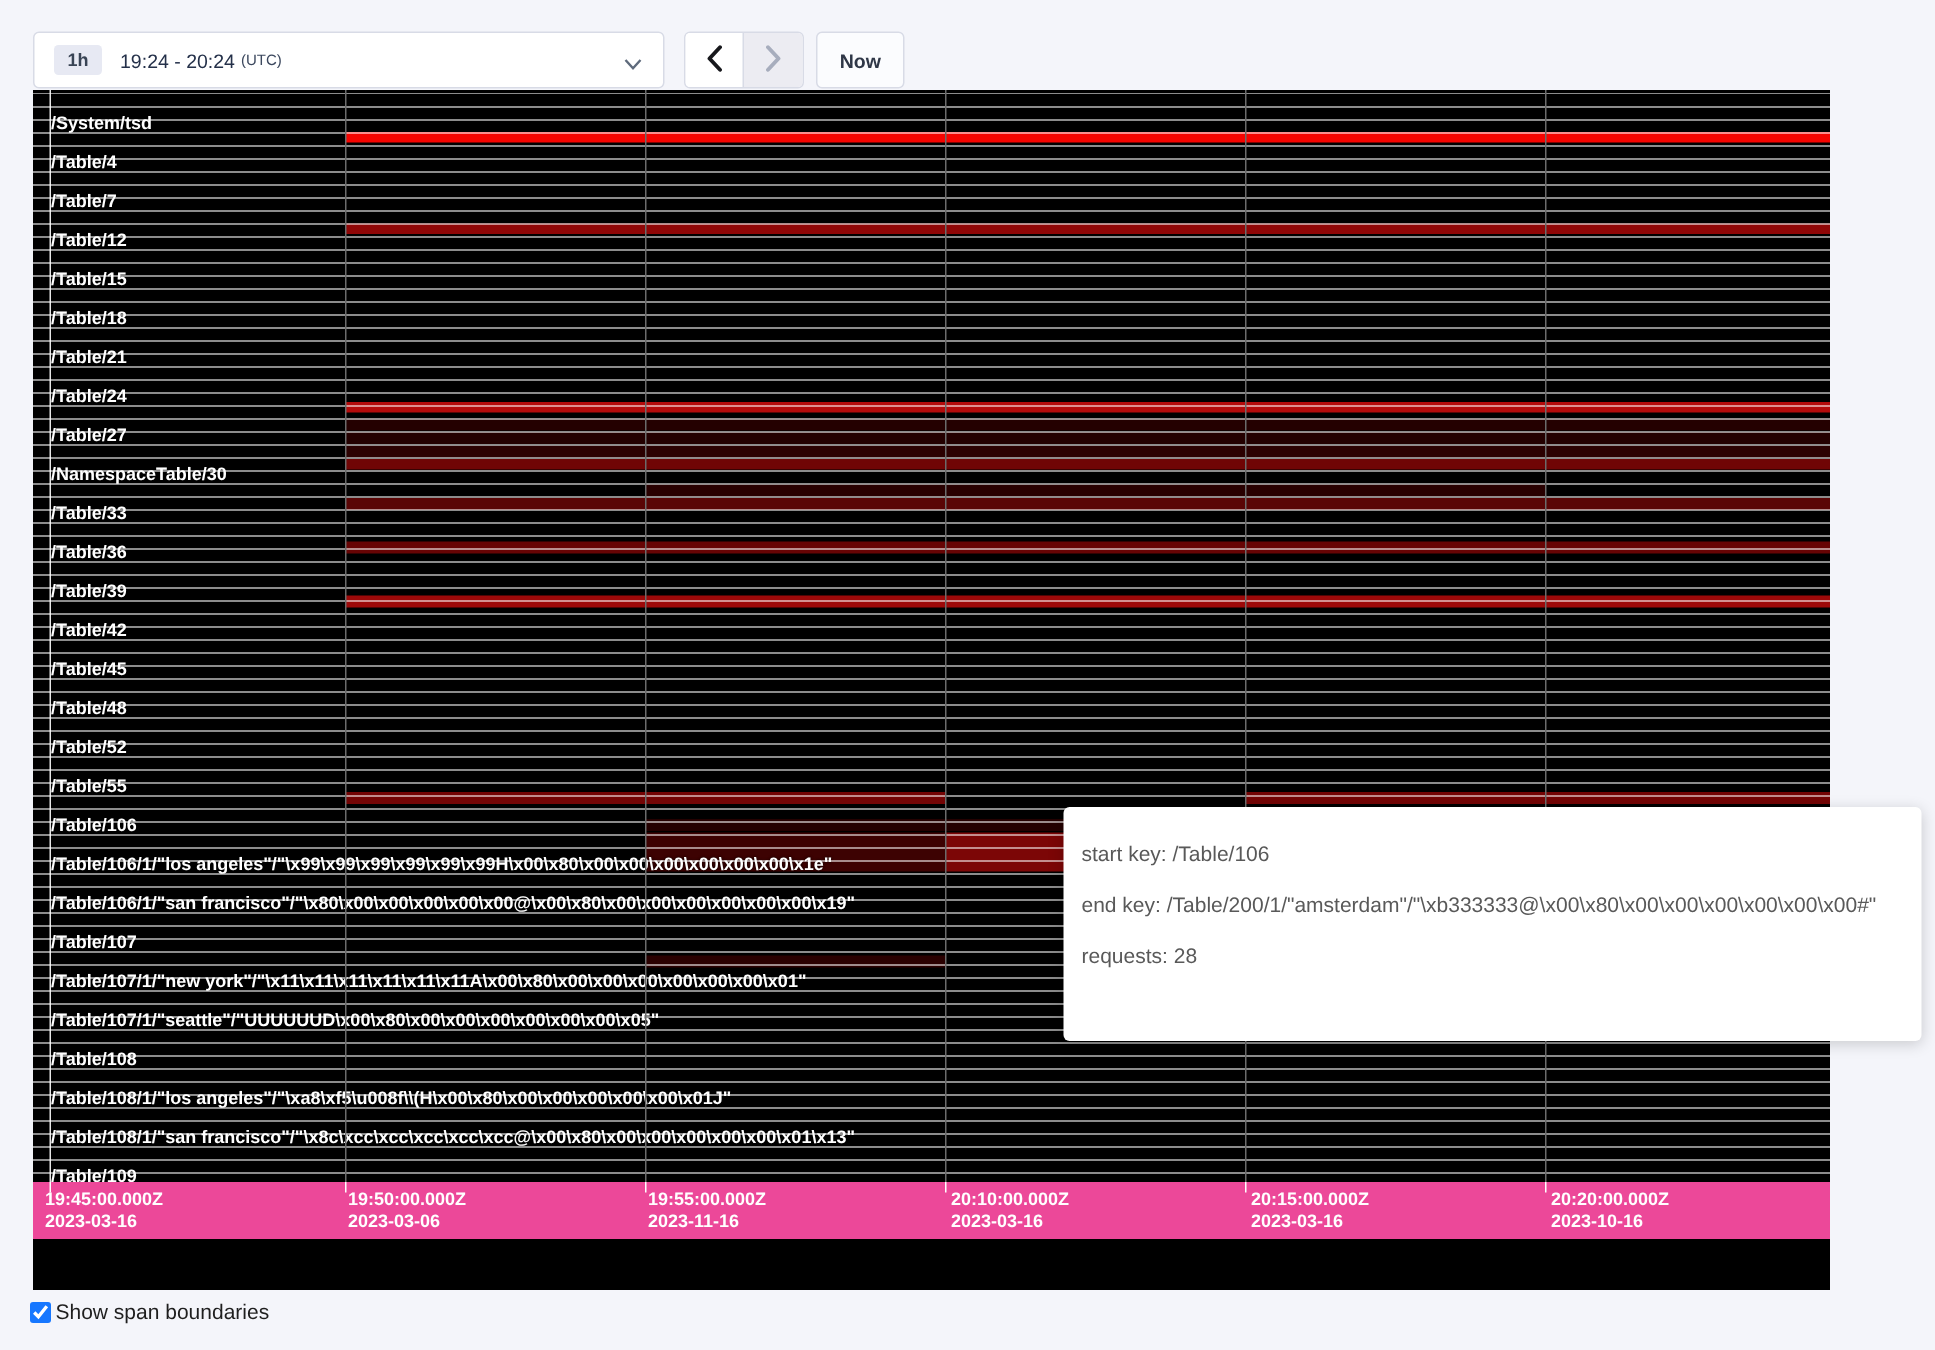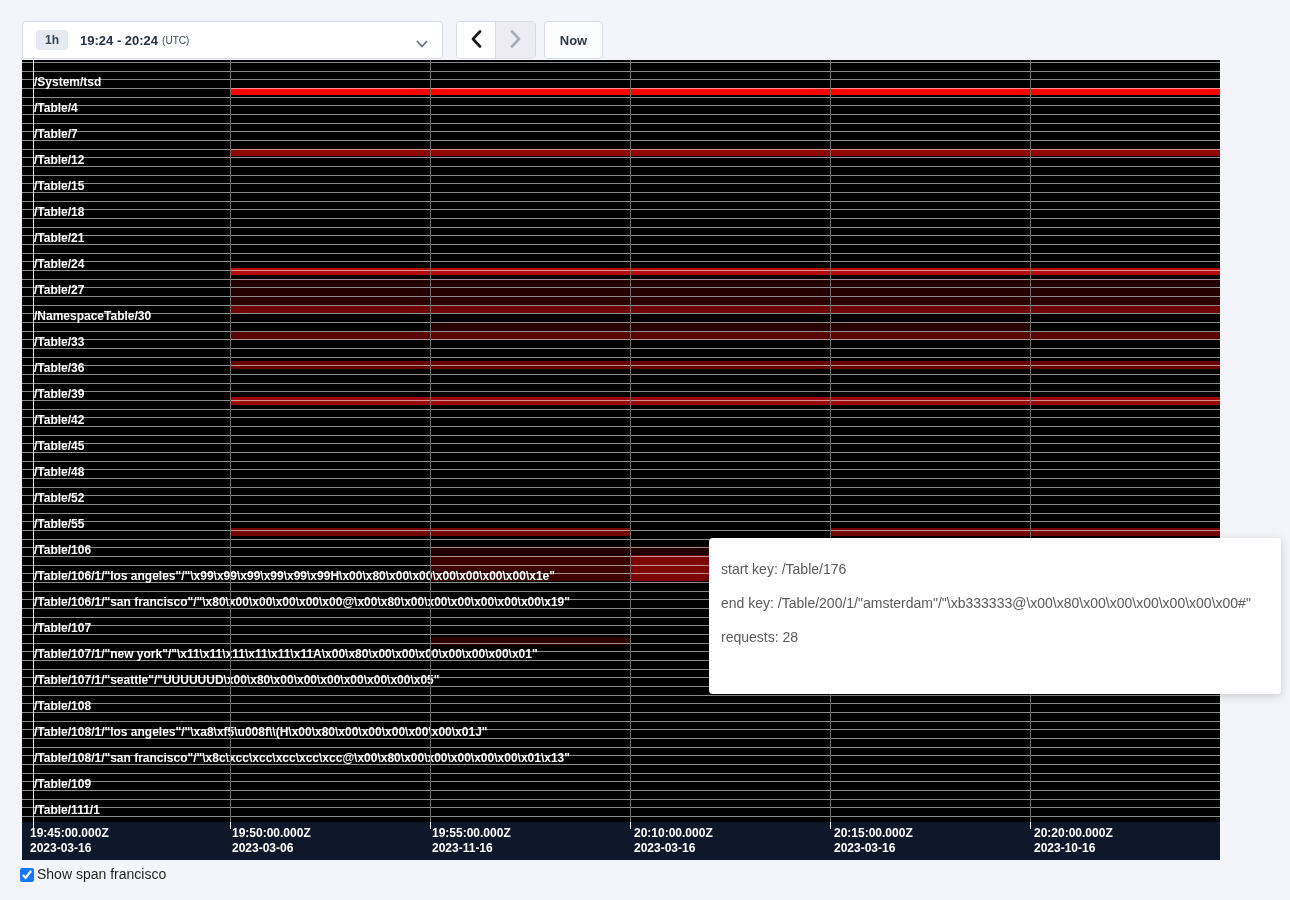--- a/index.html
+++ b/index.html
@@ -4,21 +4,21 @@
 <style>
   * { margin:0; padding:0; box-sizing:border-box; }
   html,body { width:1290px; height:900px; background:#f4f5fa; font-family:"Liberation Sans", sans-serif; overflow:hidden; }
   .page { position:relative; width:1155px; height:900px; }
 
   
   .range-select { position:absolute; left:22px; top:21px; width:421px; height:38px; background:#fff;
     border:1px solid #d8dbe6; border-radius:4px; display:flex; align-items:center; cursor:pointer; }
   .range-badge { margin-left:13px; background:#e7e9f3; color:#394455; font-size:12px; font-weight:bold;
     padding:3px 9px; border-radius:3px; }
-  .range-text { margin-left:12px; font-size:13px; font-weight:bold; color:#25314a; }
+  .range-text { margin-left:12px; font-size:13px; font-weight:normal; color:#25314a; }
   .range-suffix { font-size:10px; font-weight:normal; color:#3c485e; margin-left:4px; }
   .range-caret { position:absolute; right:14px; top:12px; color:#5f6b7c; }
 
   .nav-group { position:absolute; left:456px; top:21px; width:80px; height:38px; border:1px solid #d8dbe6;
     border-radius:4px; display:flex; overflow:hidden; background:#fff; }
   .nav-btn { width:40px; height:100%; display:flex; align-items:center; justify-content:center; cursor:pointer; background:#fff; border:none; }
   .nav-btn.prev { border-right:1px solid #d8dbe6; }
   .nav-btn.next { background:#ececf2; cursor:default; }
   .now-btn { position:absolute; left:544px; top:21px; width:59px; height:38px; background:#fbfcfe;
     border:1px solid #d8dbe6; border-radius:4px; font-size:13px; font-weight:bold; color:#2f3747;
@@ -31,21 +31,21 @@
   .labels-layer { height:762px; z-index:2; }
   .lines-layer { top:2px; height:760px; z-index:3; pointer-events:none;
     background:repeating-linear-gradient(to bottom, rgba(255,255,255,0.55) 0 1px, transparent 1px 8.667px); }
   .vlines-layer { height:762px; z-index:4; pointer-events:none; }
   .band { position:absolute; }
   .vline { position:absolute; top:0; width:1px; height:762px; background:#6b6b6b; }
   .vline.edge { background:rgba(255,255,255,0.9); }
   .row-label { position:absolute; left:12px; color:#fff; font-size:12px; font-weight:bold; white-space:nowrap;
     text-shadow:0 0 2px #000; letter-spacing:0; }
 
-  .axis { position:absolute; left:0; top:762px; width:100%; height:38px; z-index:5; background:#0f172a; }
+  .axis { position:absolute; left:0; top:728px; width:100%; height:38px; z-index:5; background:#ec4899; }
   .axis-tick { position:absolute; top:0; width:1px; height:7px; background:#fff; }
   .axis-label { position:absolute; top:4px; color:#fff; font-size:12px; font-weight:bold; line-height:15px; white-space:pre; }
 
   
   .tooltip { position:absolute; left:709px; top:538px; width:572px; height:156px; background:#fff;
     border-radius:4px; box-shadow:0 2px 10px rgba(0,0,0,0.18); z-index:10; padding:14px 12px; }
   .tooltip-line { font-size:14px; color:#595959; line-height:34px; white-space:nowrap; overflow:hidden; }
 
   
   .footer { position:absolute; left:20px; top:866px; display:flex; align-items:flex-start; }
@@ -163,23 +163,23 @@
         <div class="axis-tick" style="left: 808px;"></div>
         <div class="axis-label" style="left: 812px;">20:15:00.000Z
 2023-03-16</div>
         <div class="axis-tick" style="left: 1008px;"></div>
         <div class="axis-label" style="left: 1012px;">20:20:00.000Z
 2023-10-16</div>
       </div>
   </div>
 
   <div class="tooltip" id="tooltip">
-      <div class="tooltip-line">start key: /Table/176</div>
+      <div class="tooltip-line">start key: /Table/106</div>
       <div class="tooltip-line">end key: /Table/200/1/"amsterdam"/"\xb333333@\x00\x80\x00\x00\x00\x00\x00\x00#"</div>
       <div class="tooltip-line">requests: 28</div>
     </div>
 
   <label class="footer">
     <input type="checkbox" id="spanCheckbox" checked="" style="">
-    <span class="footer-label">Show span francisco</span>
+    <span class="footer-label">Show span boundaries</span>
   </label>
 
 </div>
 
 </body></html>

